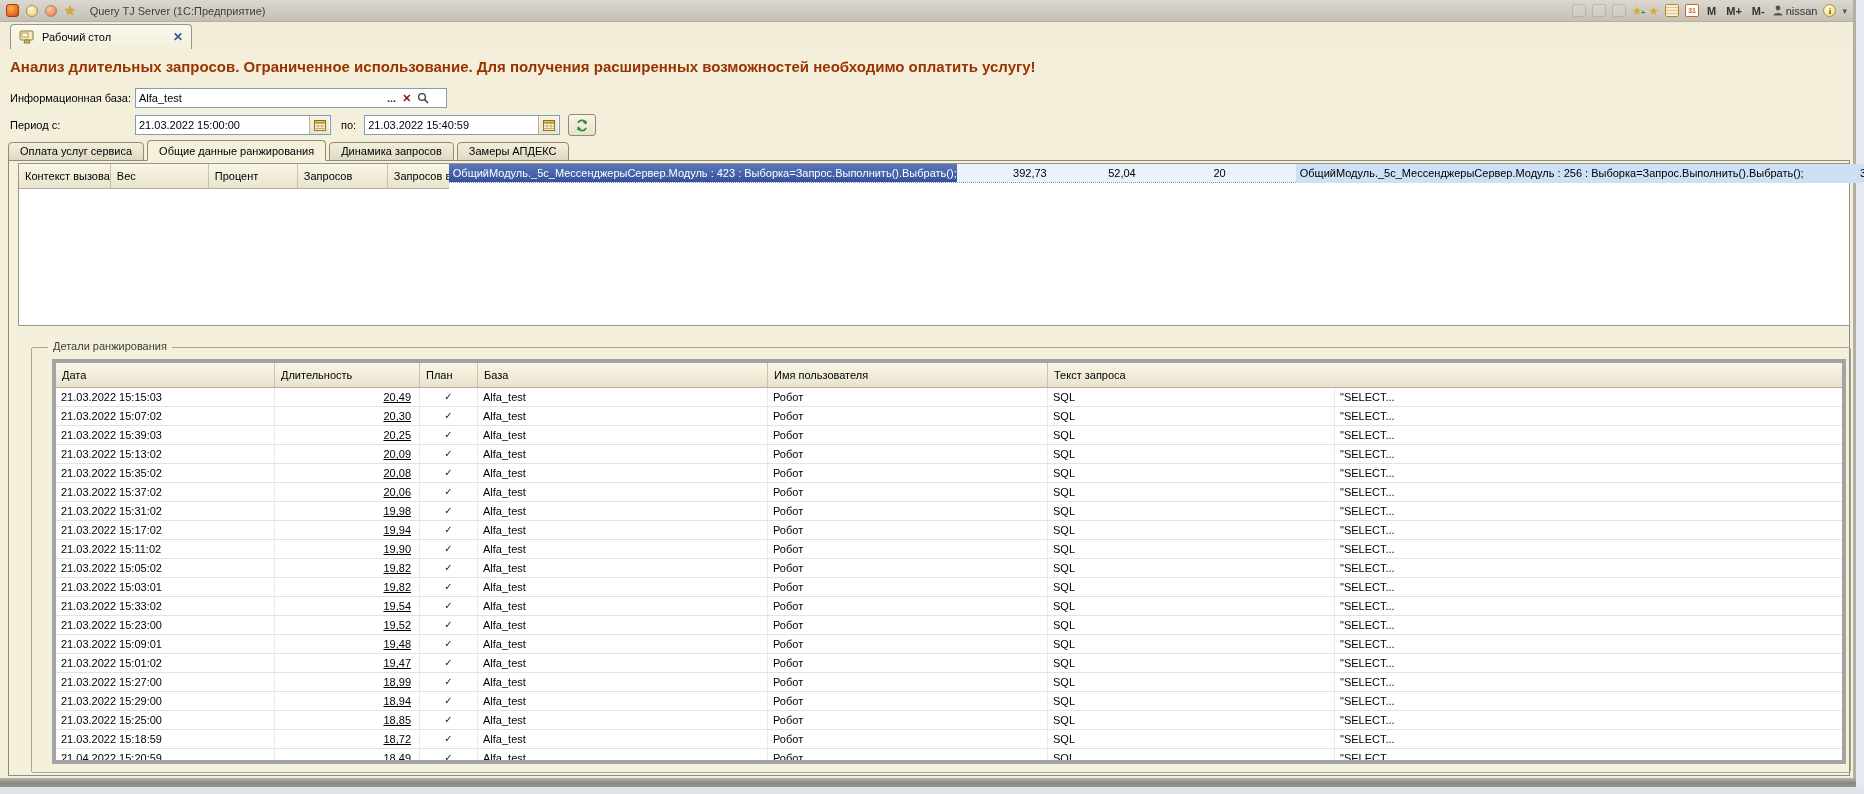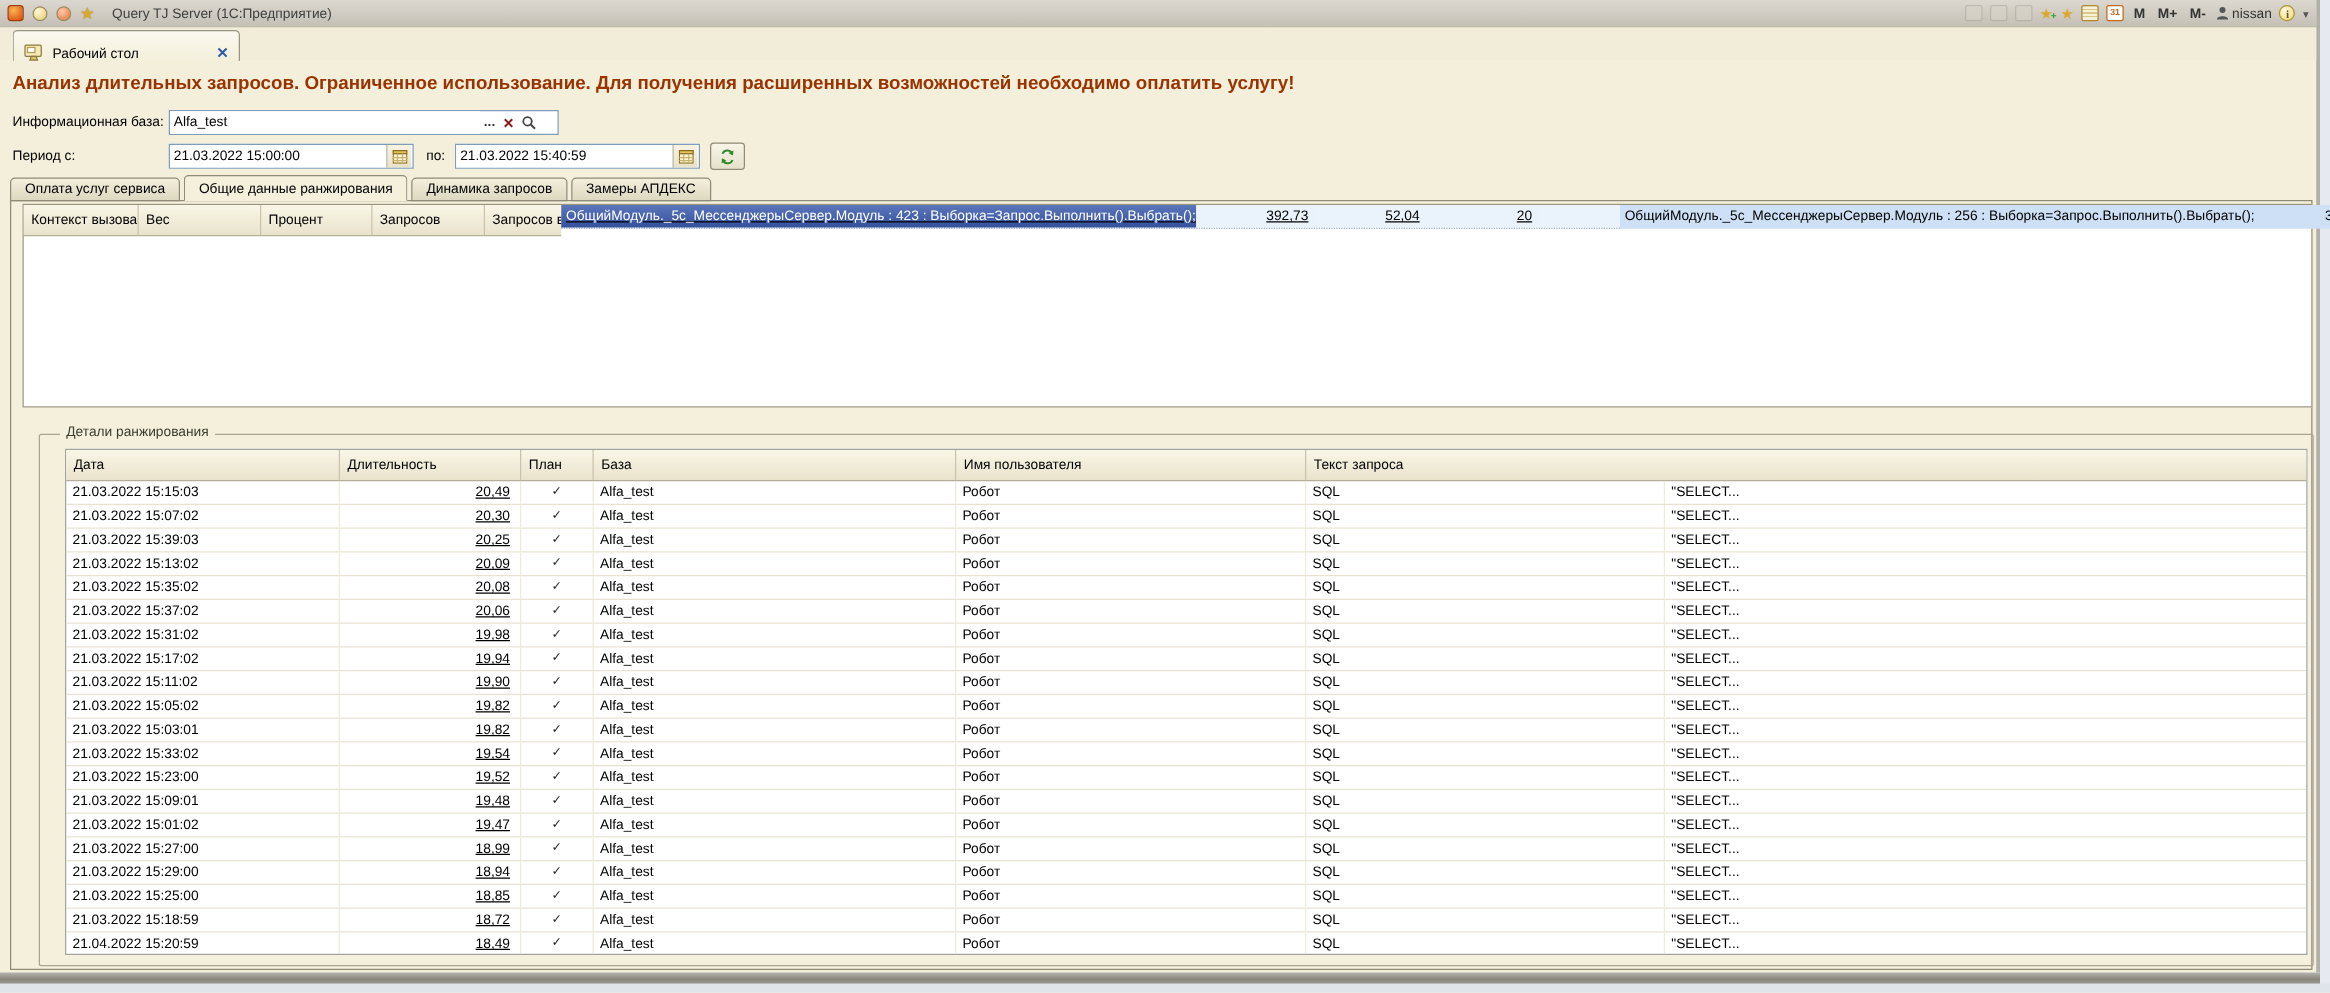--- a/index.html
+++ b/index.html
@@ -32,21 +32,21 @@
   .user-btn { display:flex; align-items:center; gap:3px; color:#333; }
   .info-btn { width:13px; height:13px; border-radius:50%; border:1px solid #b0952d;
     background:radial-gradient(circle at 35% 30%, #fff8dc, #ecd77a); color:#6b5a10;
     font-size:9px; font-weight:bold; text-align:center; line-height:12px; font-family:"Liberation Serif", serif; }
   .chev { color:#555; font-size:9px; }
 
   
   .tabstrip { position:absolute; left:0; top:22px; width:100%; height:26px; background:#f1edd8; }
   .app-tab { position:absolute; left:10px; top:2px; height:25px; width:182px;
     background:linear-gradient(#fbf9ef, #f3efdb); border:1px solid #9a9685; border-bottom:none;
-    border-radius:4px 4px 0 0; display:flex; align-items:flex-end; padding:0 8px; gap:7px; }
+    border-radius:4px 4px 0 0; display:flex; align-items:center; padding:0 8px; gap:7px; }
   .app-tab .close-x { margin-left:auto; color:#2f5c9e; font-weight:bold; font-size:12px; cursor:default; }
 
   
   .content { position:absolute; left:0; top:48px; width:100%; height:729px; }
   .warning { position:absolute; left:10px; top:10px; font-size:15px; font-weight:bold; color:#993300; }
 
   .frow { position:absolute; display:flex; align-items:center; }
   .frow.r1 { left:10px; top:40px; }
   .frow.r2 { left:10px; top:66px; }
   .flabel { display:inline-block; }
@@ -76,34 +76,34 @@
   .cgrid .hdr { display:grid; grid-template-columns:1fr 98px 89px 90px 62px; height:25px;
     background:linear-gradient(#faf6e6,#e9e3cd); border-bottom:1px solid #b5af99; flex:0 0 auto; }
   .cgrid .hdr div { line-height:24px; padding-left:6px; border-left:1px solid #c9c3ac; overflow:hidden; white-space:nowrap; }
   .cgrid .hdr div:first-child { border-left:none; }
   .crow { display:grid; grid-template-columns:1fr 98px 89px 90px 62px; height:19px; flex:0 0 auto; }
   .crow div { line-height:18px; overflow:hidden; white-space:nowrap; }
   .crow .ctx { padding-left:4px; }
   .crow .num { text-align:right; padding-right:8px; }
   .crow.sel .ctx { background:linear-gradient(#5b76ba,#35519d); color:#fff; }
   .crow.sel .num { background:#eaf2fc; }
-  .crow.sel { border-bottom:1px dotted #7c97cc;text-decoration:underline; }
+  .crow.sel { border-bottom:1px dotted #7c97cc; }
   .crow.sel2 div { background:#cde0f5; }
   .cfill { flex:1 1 auto; background:#fff; }
   .ctotal { display:grid; grid-template-columns:1fr 98px 89px 90px 62px; height:20px; flex:0 0 auto;
     background:#ebe6d2; border-top:1px solid #b5af99; }
   .ctotal div { line-height:19px; border-left:1px solid #b5af99; text-align:right; padding-right:8px;margin-top:38px; }
   .ctotal div:first-child { border-left:none; }
 
   
   .groupbox { position:absolute; left:22px; top:186px; width:1820px; height:426px;
     border:1px solid #aaa593; border-radius:2px; }
   .gb-legend { position:absolute; left:16px; top:-8px; background:#f4f0dc; padding:0 5px; color:#3d3d2e; }
 
-  .dgrid { position:absolute; left:20px; top:11px; width:1794px; height:405px; border:1px solid #a3a3a3;
+  .dgrid { position:absolute; left:20px; top:11px; width:1794px; height:405px; border:4px solid #a3a3a3;
     background:#fff; display:flex; flex-direction:column; }
   .dgrid .hdr { display:grid; grid-template-columns:218px 145px 58px 290px 280px 287px 1fr; height:25px;
     background:linear-gradient(#faf6e6,#e9e3cd); border-bottom:1px solid #b5af99; flex:0 0 auto; }
   .dgrid .hdr div { line-height:24px; padding-left:6px; border-left:1px solid #c9c3ac; overflow:hidden; white-space:nowrap; }
   .dgrid .hdr div:first-child { border-left:none; }
   .drows { flex:1 1 auto; overflow:hidden; }
   .drow { display:grid; grid-template-columns:218px 145px 58px 290px 280px 287px 1fr; height:19px;
     border-bottom:1px solid #e7e3d3; }
   .drow div { line-height:18px; border-left:1px solid #eeeadc; padding-left:5px; overflow:hidden; white-space:nowrap; }
   .drow div:first-child { border-left:none; }

